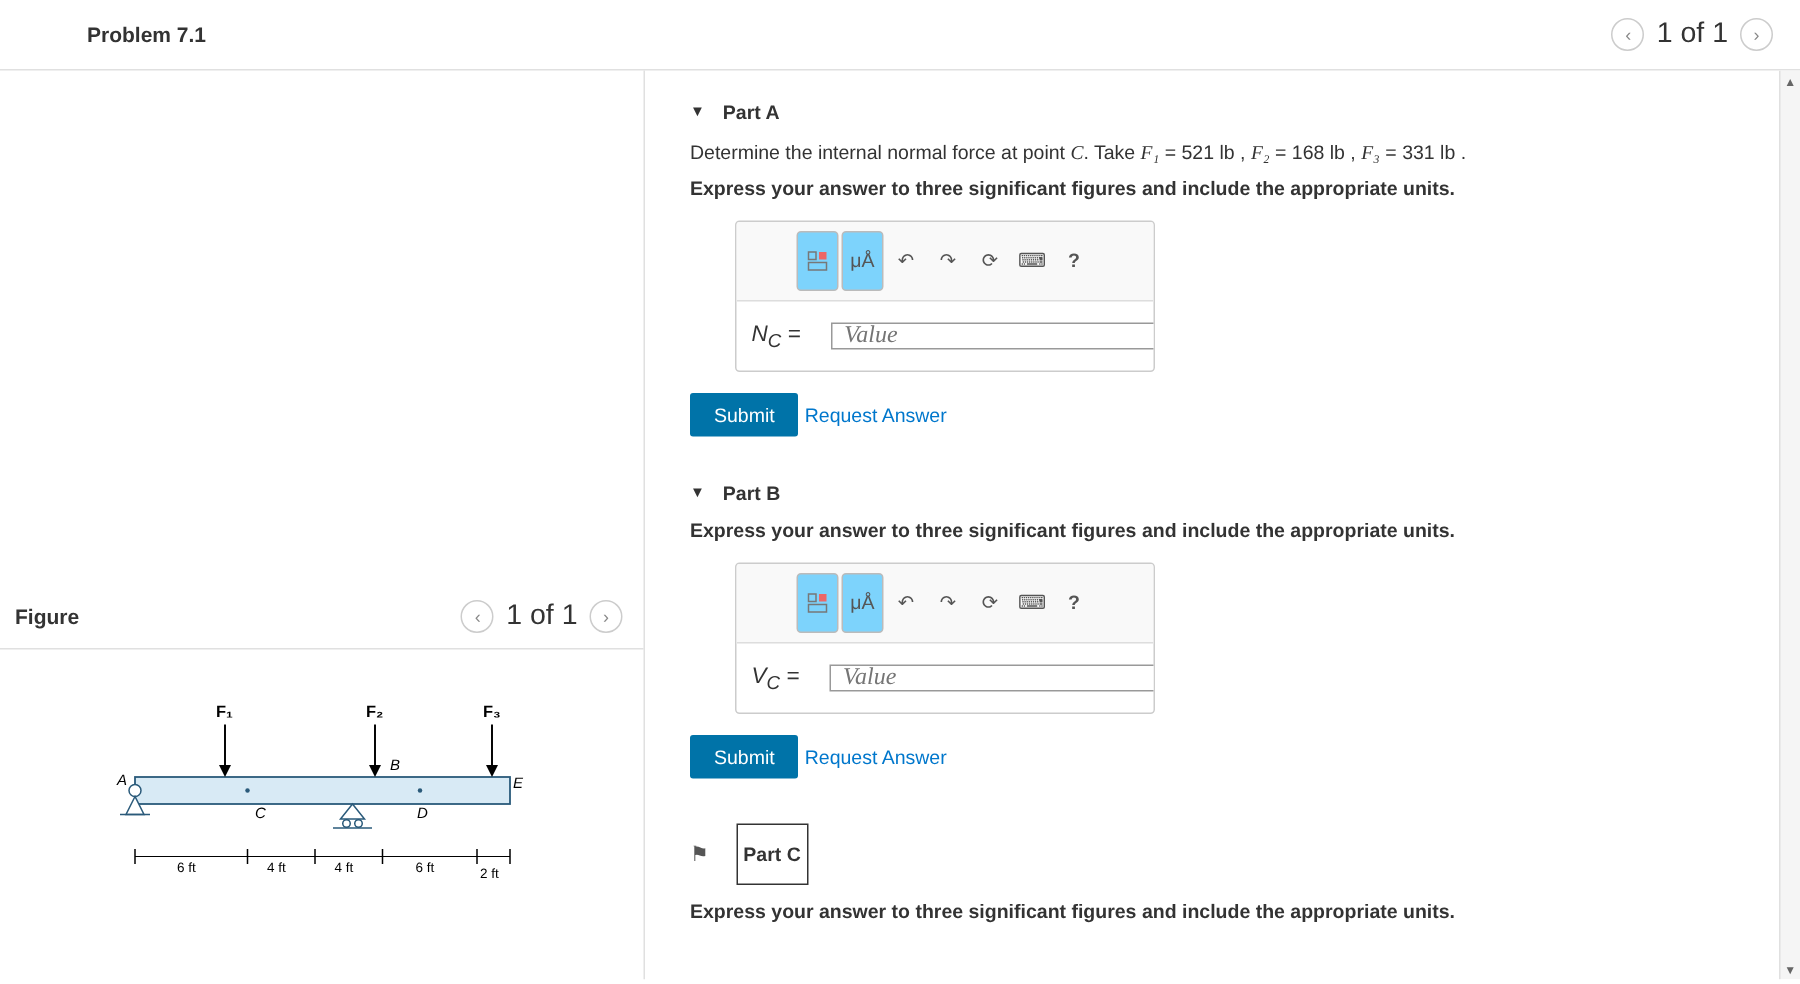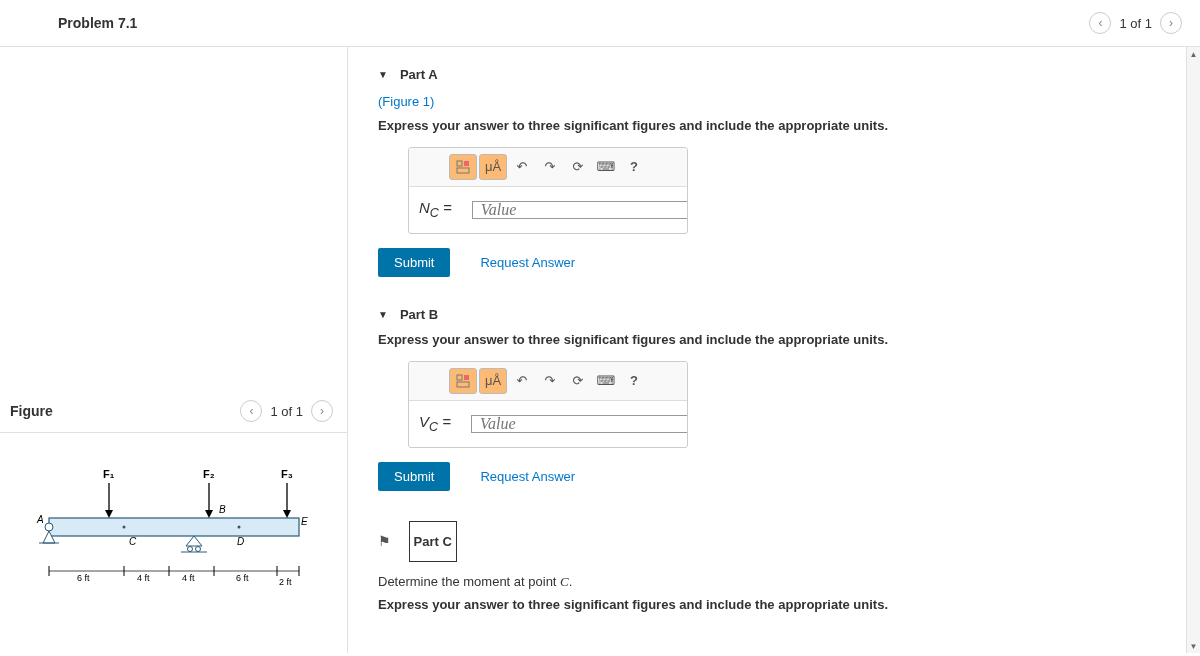--- a/index.html
+++ b/index.html
@@ -1,47 +1,47 @@
 <!DOCTYPE html>
 <html><head>
 <meta charset="utf-8">
 <style>
   * { box-sizing: border-box; margin: 0; padding: 0; font-family: Arial, Helvetica, sans-serif; }
   body { background: #fff; color: #333; font-size: 13px; }
   .header { display: flex; justify-content: space-between; align-items: center; padding: 12px 18px; border-bottom: 1px solid #e0e0e0; }
   .header-title { font-weight: bold; font-size: 14px; color: #333; padding-left: 40px; }
   .nav-group { display: flex; align-items: center; gap: 8px; }
   .nav-btn { width: 22px; height: 22px; border: 1px solid #ccc; border-radius: 50%; display: flex; align-items: center; justify-content: center; cursor: pointer; color: #888; font-size: 12px; background:#fff; }
-  .nav-text { font-size: 13px; color: #333; }
+  .nav-text { font-size: 19px; color: #333; }
   .content-wrap { display: flex; height: calc(100vh - 50px); }
-  .left-col { width: 348px; border-right: 1px solid #e0e0e0; padding: 0; display:flex; flex-direction:column; }
+  .left-col { width: 430px; border-right: 1px solid #e0e0e0; padding: 0; display:flex; flex-direction:column; }
   .left-spacer { flex: 0 0 345px; }
   .fig-header { display:flex; justify-content:space-between; align-items:center; padding: 8px 14px 10px 10px; border-bottom:1px solid #e0e0e0; }
   .fig-title { font-weight:bold; font-size:14px; }
   .figure-area { padding: 30px 20px 10px 20px; display:flex; justify-content:center; }
   .figure-svg { width: 290px; height: 130px; }
   .right-col { flex: 1; overflow-y: auto; padding: 20px 30px 10px 30px; position:relative; }
   .part-block { margin-bottom: 30px; }
   .part-header { display:flex; align-items:center; gap:12px; margin-bottom: 10px; }
   .part-caret { font-size: 10px; color:#333; }
   .part-title { font-weight:bold; font-size:13px; }
   .part-body { padding-left: 0; }
   .prompt-line { margin: 4px 0; font-size: 13px; line-height:1.5; color:#333; }
   .fig-link { color: #0077cc; cursor:pointer; }
   .instr { font-weight:bold; font-size:13px; margin: 6px 0 14px 0; }
   .answer-box { border: 1px solid #ccc; border-radius: 3px; width: 280px; padding: 0; margin-left: 30px; margin-bottom: 14px; overflow:hidden; }
   .toolbar { border-bottom:1px solid #ddd; padding: 6px 8px; display:flex; gap:2px; align-items:center; justify-content:center; background:#f9f9f9; }
   .tool-btn { width: 26px; height: 26px; display:flex; align-items:center; justify-content:center; border:1px solid transparent; border-radius:3px; cursor:pointer; color:#555; font-size:13px; }
-  .tool-btn.boxed { border:1px solid #bbb; background:#fdba74; width:28px; height:26px; }
+  .tool-btn.boxed { border:1px solid #bbb; background:#7dd3fc; width:28px; height:40px; }
   .tool-btn.help { font-weight:bold; }
   .input-row { display:flex; align-items:center; padding: 8px 10px; gap: 20px; }
   .var-label { font-style: italic; font-family: 'Times New Roman', serif; font-size:15px; white-space:nowrap; }
   .value-input { flex:1; border:1px solid #999; height:18px; padding: 4px 8px; font-style:italic; font-family:'Times New Roman', serif; font-size:16px; color:#888; }
   .units-input { width: 90px; border:1px solid #999; height:30px; padding:4px 8px; font-family:'Times New Roman', serif; font-size:16px; color:#888; }
-  .action-row { display:flex; align-items:center; gap: 30px; margin-left: 0; }
+  .action-row { display:flex; align-items:center; gap: 4px; margin-left: 0; }
   .submit-btn { background:#0073a8; color:#fff; border:none; padding: 7px 16px; font-size:13px; cursor:pointer; border-radius:2px; }
   .req-link { color:#0077cc; font-size:13px; cursor:pointer; }
   .flag { font-size:14px; color:#555; margin-right:6px; }
   .scrollbar-fake { position:absolute; right:0; top:0; bottom:0; width:14px; background:#f5f5f5; border-left:1px solid #e0e0e0; }
   .scroll-up { position:absolute; top:0; left:0; right:0; height:14px; display:flex; align-items:center; justify-content:center; color:#666; font-size:8px; }
   .scroll-down { position:absolute; bottom:0; left:0; right:0; height:14px; display:flex; align-items:center; justify-content:center; color:#666; font-size:8px; }
   .math-i { font-style: italic; font-family:'Times New Roman', serif; }
 </style>
 </head>
 <body>
@@ -117,21 +117,26 @@
   </div>
 
   <div class="right-col">
 
     <div class="part-block">
       <div class="part-header">
         <span class="part-caret">▼</span>
         <span class="part-title">Part A</span>
       </div>
       <div class="part-body">
-        <p class="prompt-line"><span class="fig-link">(Figure 1)</span></p>
+        <p class="prompt-line">
+          <span>Determine the internal normal force at point </span><span class="math-i">C</span><span>. Take </span>
+          <span class="math-i">F₁</span><span> = 521 lb , </span>
+          <span class="math-i">F₂</span><span> = 168 lb , </span>
+          <span class="math-i">F₃</span><span> = 331 lb .</span>
+        </p>
         <p class="instr">Express your answer to three significant figures and include the appropriate units.</p>
 
         <div class="answer-box">
           <div class="toolbar">
             <div class="tool-btn boxed">
                 <svg width="14" height="14">
                   <rect x="1" y="1" width="5" height="5" fill="none" stroke="#777"></rect>
                   <rect x="8" y="1" width="5" height="5" fill="#e66"></rect>
                   <rect x="1" y="8" width="12" height="5" fill="none" stroke="#777"></rect>
                 </svg>
@@ -192,23 +197,20 @@
         </div>
       </div>
     </div>
 
     <div class="part-block" style="margin-bottom:5px;">
       <div class="part-header">
         <span class="flag">⚑</span>
         <span class="part-title" style="border:1px solid #333; padding:12px 4px;">Part C</span>
       </div>
       <div class="part-body">
-        <p class="prompt-line">
-          <span>Determine the moment at point </span><span class="math-i">C</span><span>.</span>
-        </p>
         <p class="instr">Express your answer to three significant figures and include the appropriate units.</p>
 
       </div>
     </div>
 
     <div class="scrollbar-fake">
       <div class="scroll-up">▲</div>
       <div class="scroll-down">▼</div>
     </div>
   </div>

